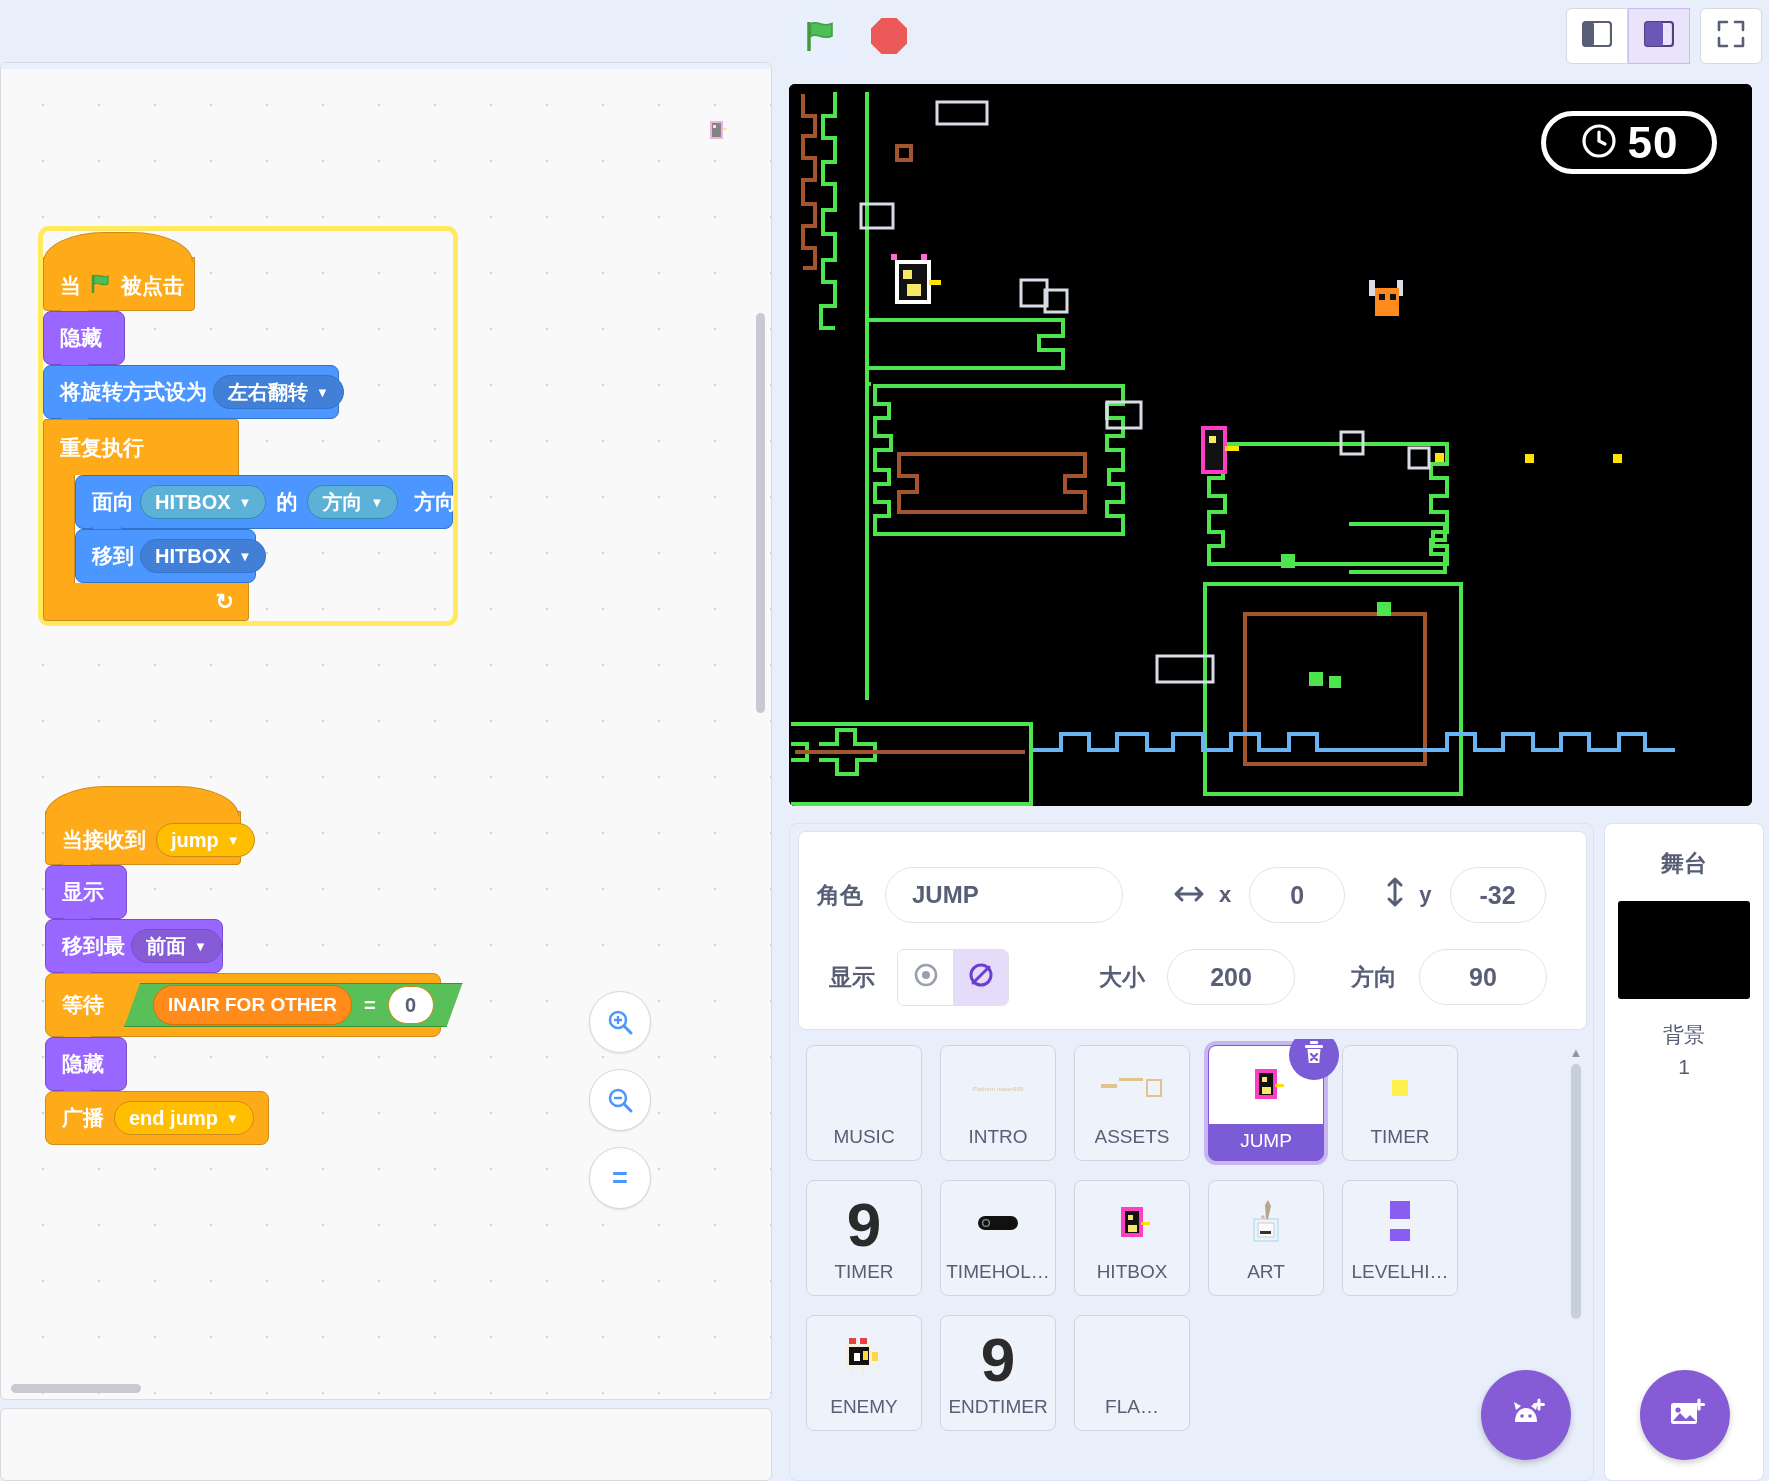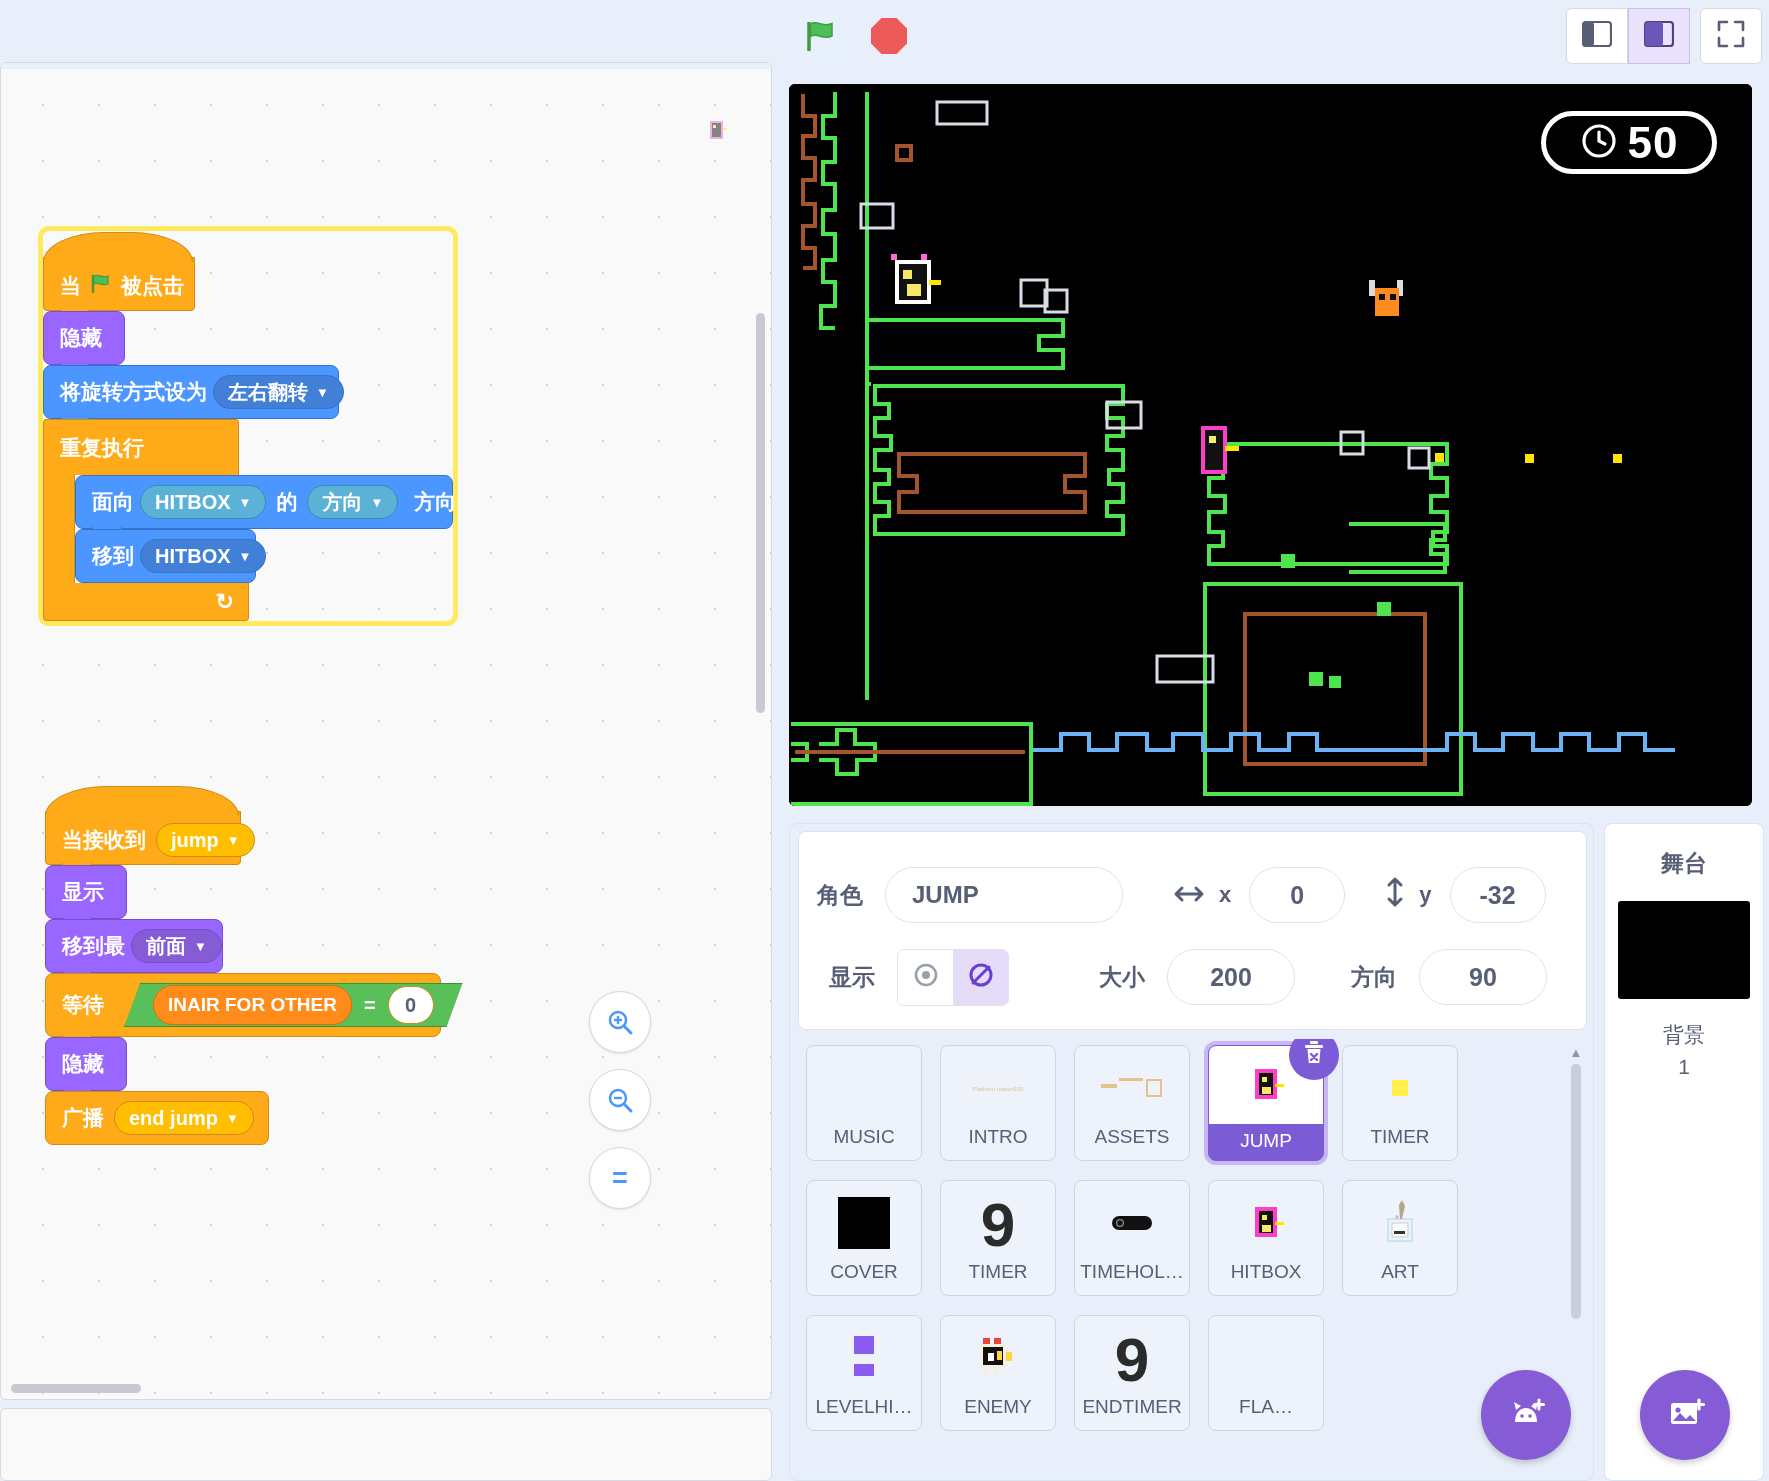--- a/index.html
+++ b/index.html
@@ -686,28 +686,20 @@
           <div class="sprite">
             <div class="thumb">
               <svg width="26" height="26" viewBox="0 0 26 26">
                 <rect x="5" y="5" width="16" height="16" fill="#ffee4d"></rect>
               </svg>
             </div>
             <div class="nm">TIMER</div>
           </div>
           <div class="sprite">
             <div class="thumb">
-              <svg width="52" height="52" viewBox="0 0 52 52">
-                <rect width="52" height="52" fill="#000"></rect>
-              </svg>
-            </div>
-            <div class="nm">COVER</div>
-          </div>
-          <div class="sprite">
-            <div class="thumb">
               <svg width="48" height="62" viewBox="0 0 48 62">
                 <text x="24" y="54" font-size="62" font-weight="bold" fill="#2b2b2b" text-anchor="middle" font-family="Liberation Sans">9</text>
               </svg>
             </div>
             <div class="nm">TIMER</div>
           </div>
           <div class="sprite">
             <div class="thumb">
               <svg width="44" height="20" viewBox="0 0 44 20">
                 <rect x="2" y="3" width="40" height="14" rx="7" fill="#111"></rect>

